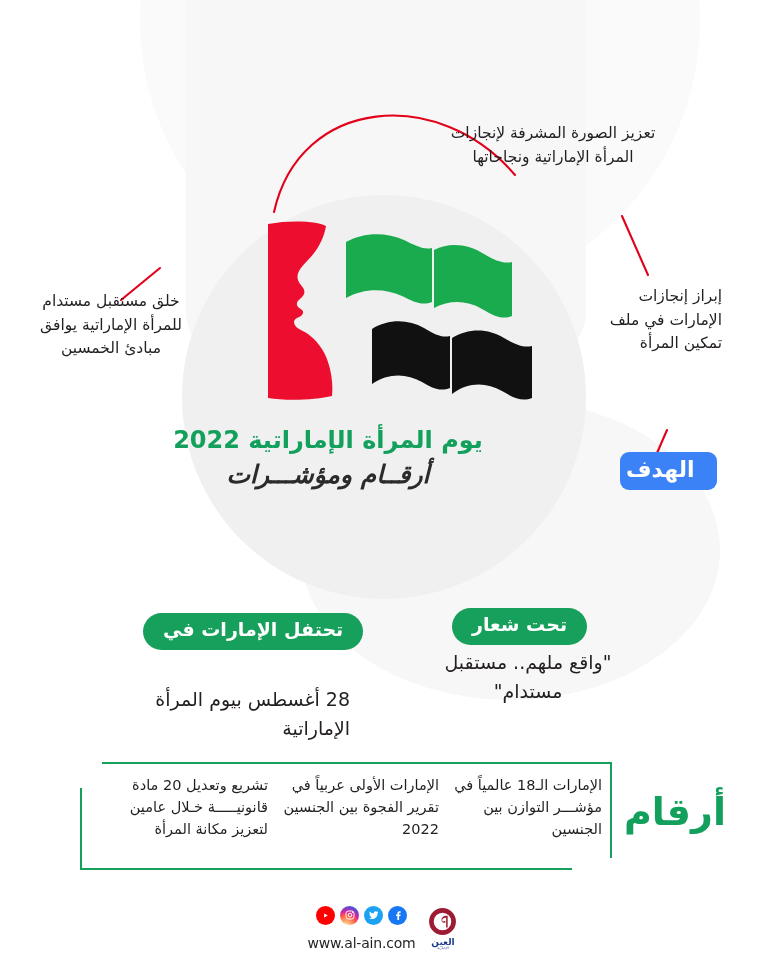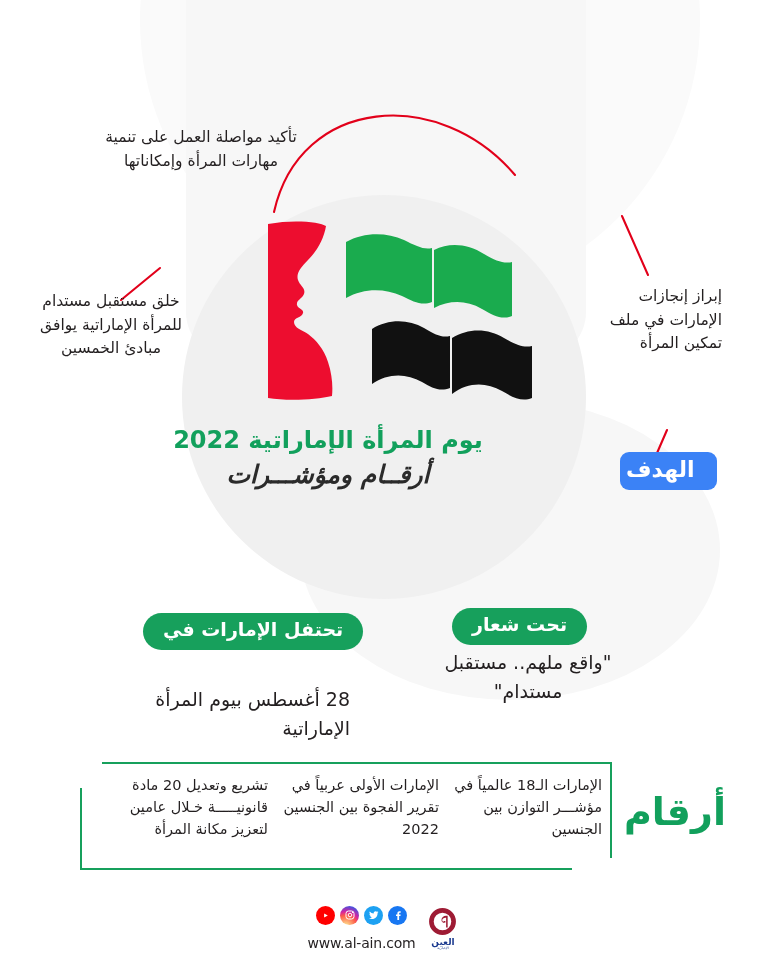--- a/index.html
+++ b/index.html
@@ -279,22 +279,22 @@
   <div class="bg-circle-soft"></div>
   <div class="bg-circle-big"></div>
 
   <svg class="connector-layer" viewBox="0 0 768 960">
     <path d="M274 212 C 300 96, 440 86, 515 175" fill="none" stroke="#e2001a" stroke-width="2.1" stroke-linecap="round"></path>
     <path d="M160 268 L 121 300" fill="none" stroke="#e2001a" stroke-width="2.1" stroke-linecap="round"></path>
     <path d="M622 216 L 648 275" fill="none" stroke="#e2001a" stroke-width="2.1" stroke-linecap="round"></path>
     <path d="M667 430 L 654 460" fill="none" stroke="#e2001a" stroke-width="2.1" stroke-linecap="round"></path>
   </svg>
 
-  <div class="goal-text goal-tl">
-    <span>تأكيد مواصلة العمل على تنمية مهارات المرأة وإمكاناتها</span>
+  <div class="goal-text goal-tr">
+    <span>تعزيز الصورة المشرفة لإنجازات المرأة الإماراتية ونجاحاتها</span>
   </div>
   <div class="goal-text goal-bl">
     <span>خلق مستقبل مستدام للمرأة الإماراتية يوافق مبادئ الخمسين</span>
   </div>
   <div class="goal-text goal-br">
     <span>إبراز إنجازات الإمارات في ملف تمكين المرأة</span>
   </div>
 
   <svg class="emblem" viewBox="0 0 290 200">
 

